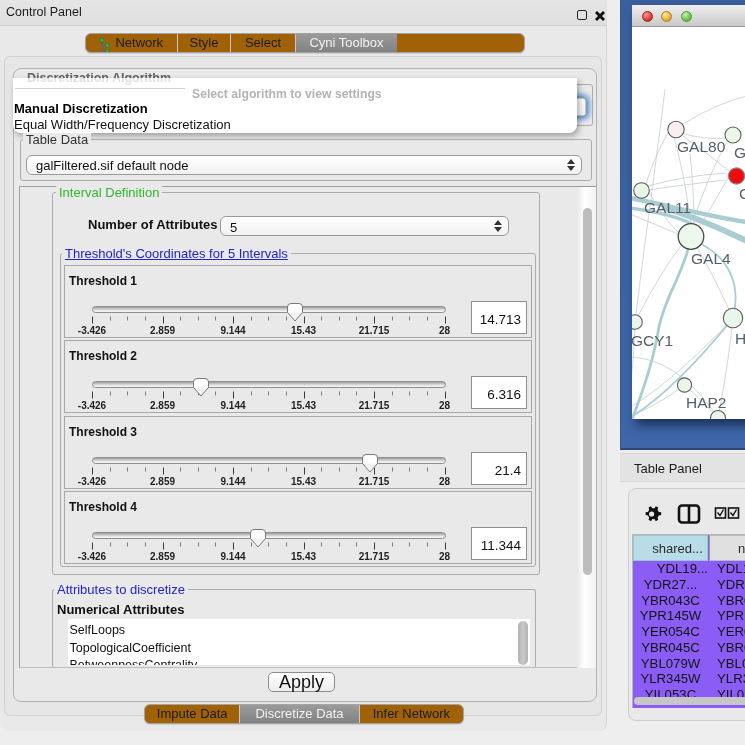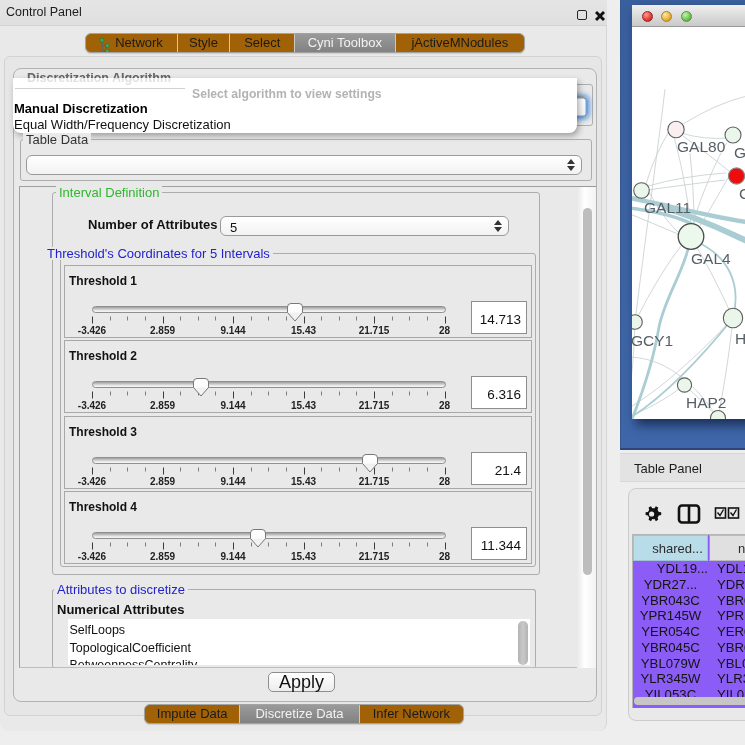--- a/index.html
+++ b/index.html
@@ -89,57 +89,57 @@
   <div class="s" style="width:92.5px;">
     <svg width="12" height="19" viewBox="0 0 12 19" style="margin-right:4px;margin-top:2px;">
       <path d="M3,6 V17.5 M3,11.5 H8 M3,17.5 H8" fill="none" stroke="#5c6377" stroke-width="1.4"></path>
       <circle cx="3" cy="6.2" r="2.1" fill="#4aa54f" stroke="#2e7d32" stroke-width="1"></circle>
       <circle cx="8.3" cy="11.5" r="2" fill="#4aa54f" stroke="#2e7d32" stroke-width="1"></circle>
       <circle cx="8.3" cy="17" r="2" fill="#4aa54f" stroke="#2e7d32" stroke-width="1"></circle>
     </svg>Network</div>
   <div class="s" style="width:53px;">Style</div>
   <div class="s" style="width:65px;">Select</div>
   <div class="s sel" style="width:101px;">Cyni Toolbox</div>
-  <div class="s" style="width:129px;">jActiveMNodules</div>
 </div>
 
 <div class="group abs" style="left:20px;top:84px;width:573px;height:42px;"></div>
 <div class="combo abs" style="left:570px;top:96px;width:18px;height:22px;border-radius:5px;
   box-shadow:0 0 4px 2px rgba(90,150,220,.85), inset 0 0 0 1.5px #6ca0dd;"></div>
 
 <div class="abs" style="left:27px;top:71px;width:200px;height:7px;overflow:hidden;">
   <div style="font-size:12.5px;font-weight:bold;color:#6e6e6e;">Discretization Algorithm</div>
   </div>
 <div class="abs" style="left:13px;top:78px;width:564px;height:55px;background:#fff;
   border-radius:0 0 8px 8px;box-shadow:2px 3px 6px rgba(0,0,0,.32);"></div>
 <div class="abs" style="left:27px;top:71px;font-size:12.5px;font-weight:bold;color:rgba(60,60,60,.16);">Discretization Algorithm</div>
 <div class="abs" style="left:15px;top:88px;width:170px;height:1px;background:rgba(140,140,140,.4);"></div>
 <div class="abs" style="left:192px;top:86.5px;font-size:12.2px;font-weight:bold;color:#b3b3b3;">Select algorithm to view settings</div>
 <div class="abs" style="left:14px;top:101px;font-size:13px;font-weight:bold;color:#000;">Manual Discretization</div>
 <div class="abs" style="left:14px;top:117px;font-size:13px;color:#111;">Equal Width/Frequency Discretization</div>
 
 <div class="group abs" style="left:20px;top:139px;width:572px;height:42px;"></div>
 <div class="gtitle abs" style="left:23px;top:133px;color:#333;">Table Data</div>
 <div class="combo abs" style="left:26px;top:154.5px;width:556px;height:20px;border-radius:6px;">
+  <div class="ct">galFiltered.sif default node</div>
     <div class="arrows"></div>
 </div>
 
 <div class="abs" style="left:19px;top:186px;width:577px;height:482px;border:1px solid #9f9f9f;
   border-bottom-color:#bdbdbd;border-right:none;box-sizing:border-box;"></div>
 <div class="group abs" style="left:52px;top:192px;width:488px;height:383px;"></div>
 <div class="gtitle abs" style="left:56px;top:186px;color:#2db82d;">Interval Definition</div>
 
 <div class="abs" style="left:88px;top:216.5px;font-size:13px;font-weight:bold;color:#111;">Number of Attributes</div>
 <div class="combo abs" style="left:220px;top:216px;width:289px;height:20px;border-radius:6px;">
   <div class="ct">5</div>
     <div class="arrows"></div>
 </div>
 
 <div class="group abs" style="left:60px;top:253px;width:476px;height:314px;"></div>
-<div class="gtitle abs" style="left:44px;top:247px;color:#2222cc;">Threshold's Coordinates for 5 Intervals</div>
+<div class="gtitle abs" style="left:62px;top:247px;color:#2222cc;text-decoration:underline;">Threshold's Coordinates for 5 Intervals</div>
 
 <div class="tbox" style="top:265px;">
   <div class="tlabel">Threshold 1</div>
   <div class="track"></div>
   <svg class="ticks" style="position:absolute;left:0;top:0;" width="466" height="73"></svg>
   <div class="vfield">
       <span>14.713</span>
     </div>
 <svg style="position:absolute;left:0;top:0" width="466" height="73">
       <line x1="27.5" y1="50.5" x2="27.5" y2="57.5" stroke="#3c3c3c" stroke-width="1"></line>

